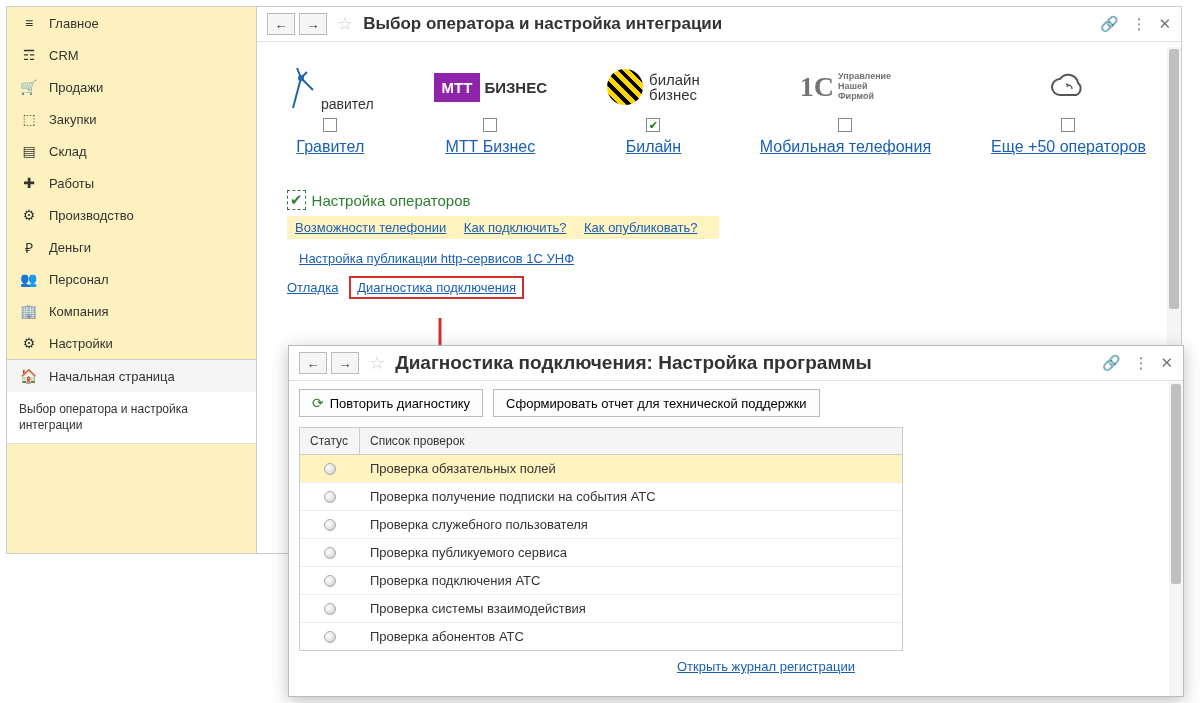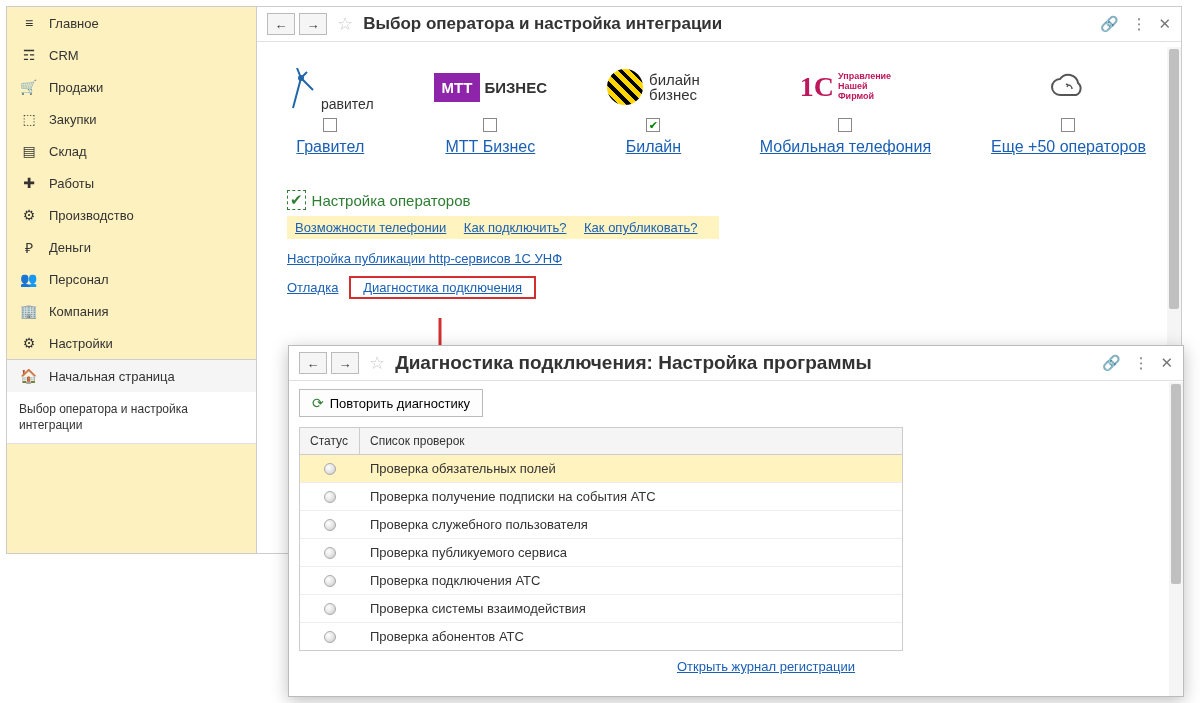--- a/index.html
+++ b/index.html
@@ -36,33 +36,33 @@
 
 
 .logo-gravitel { color: #333; font-size: 14px; display:flex; align-items:flex-end; }
 .logo-gravitel svg { margin-bottom:-2px; }
 .logo-mtt { display:flex; align-items:center; }
 .logo-mtt-badge { background: #8e24aa; color: #fff; padding: 6px 8px; font-weight: bold; font-size: 15px; }
 .logo-mtt-txt { margin-left:4px; font-size:15px; color:#333; font-weight:bold; }
 .logo-beeline { display:flex; align-items:center; gap:6px; }
 .bee-circle { width:36px; height:36px; border-radius:50%; background: repeating-linear-gradient(45deg,#ffd600,#ffd600 5px,#000 5px,#000 9px); }
 .bee-txt { font-size:15px; line-height:1; color:#333; }
-.logo-1c { color:#be185d; font-weight:bold; display:flex; align-items:center; gap:4px; }
+.logo-1c { color:#737373; font-weight:bold; display:flex; align-items:center; gap:4px; }
 .logo-1c-big { font-size:28px; font-family: Georgia, serif; }
 .logo-1c-small { font-size:9px; line-height:1.1; text-align:left; }
 .logo-cloud { width:40px; height:40px; }
 
 
 .settings-sec { padding: 6px 30px; }
 .settings-hdr { color: #2e7d32; font-size: 15px; display:flex; align-items:center; gap:6px; margin: 18px 0 6px; }
 .yellow-links { background: #fff3bf; display:inline-block; padding: 4px 8px; }
 .yellow-links a { margin-right: 14px; }
-.plain-link-row { margin-top: 12px; }
+.plain-link-row { margin-top: 12px; margin-left: 12px; }
 .link-row-2 { margin-top: 10px; }
-.highlighted-link { border: 2px solid #d32f2f; padding: 2px 12px; display:inline-block; }
+.highlighted-link { border: 2px solid #d32f2f; padding: 2px 6px; display:inline-block; }
 
 
 .red-arrow { position: absolute; left: 425px; top: 318px; pointer-events:none; z-index: 5; }
 
 
 .main-scroll { position:absolute; right:0; top:40px; bottom:0; width:14px; background:#f5f5f5; }
 .main-scroll-thumb { background:#c0c0c0; width:10px; margin:2px; height:260px; border-radius:2px; }
 
 
 .dialog { position: absolute; left: 288px; top: 345px; width: 896px; height: 352px; border: 1px solid #bbb; background: #fff; box-shadow: 0 4px 16px rgba(0,0,0,.25); z-index:10; display:flex; flex-direction:column; }
@@ -264,20 +264,23 @@
       <span>✕</span>
     </div>
   </div>
 
   <div class="dialog-body">
     <div class="dialog-buttons">
       <button class="btn">
           <span class="reload">⟳</span>
           <span>Повторить диагностику</span>
         </button>
+      <button class="btn">
+          <span>Сформировать отчет для технической поддержки</span>
+        </button>
     </div>
 
     <div class="check-table">
       <div class="check-hdr">
         <div class="col-status">Статус</div>
         <div>Список проверок</div>
       </div>
       <div class="check-row sel">
           <div class="status-cell">
             <span class="status-dot"></span>

